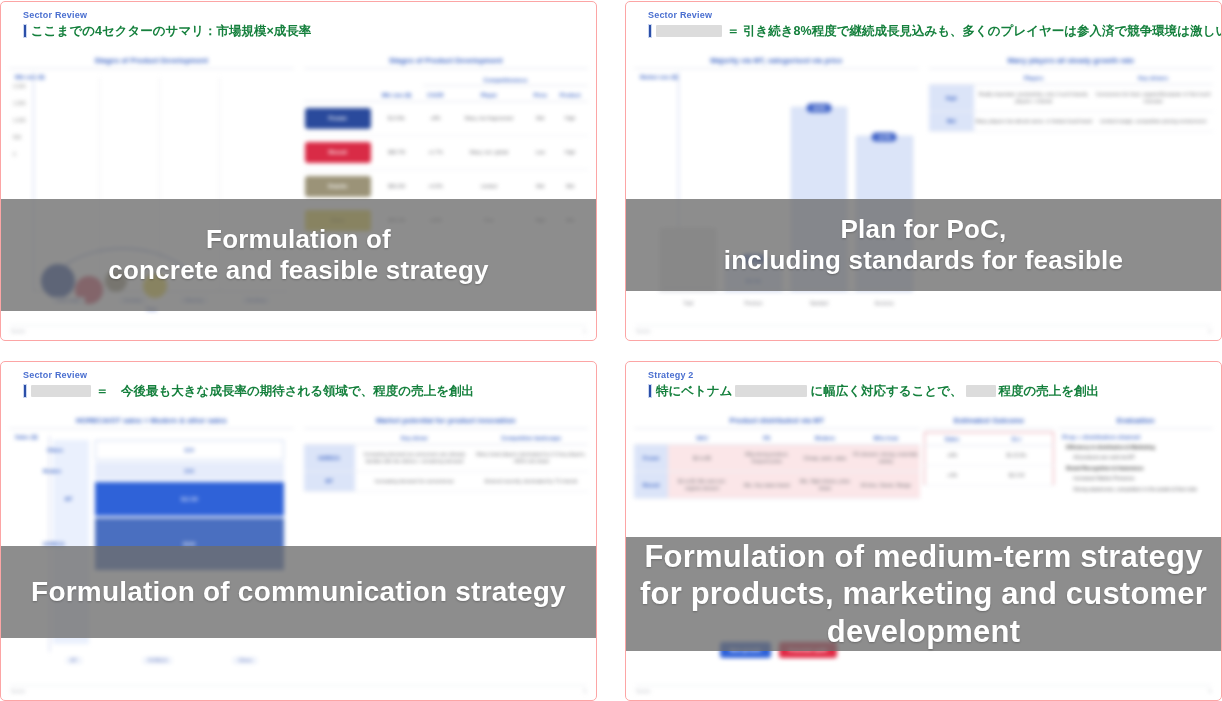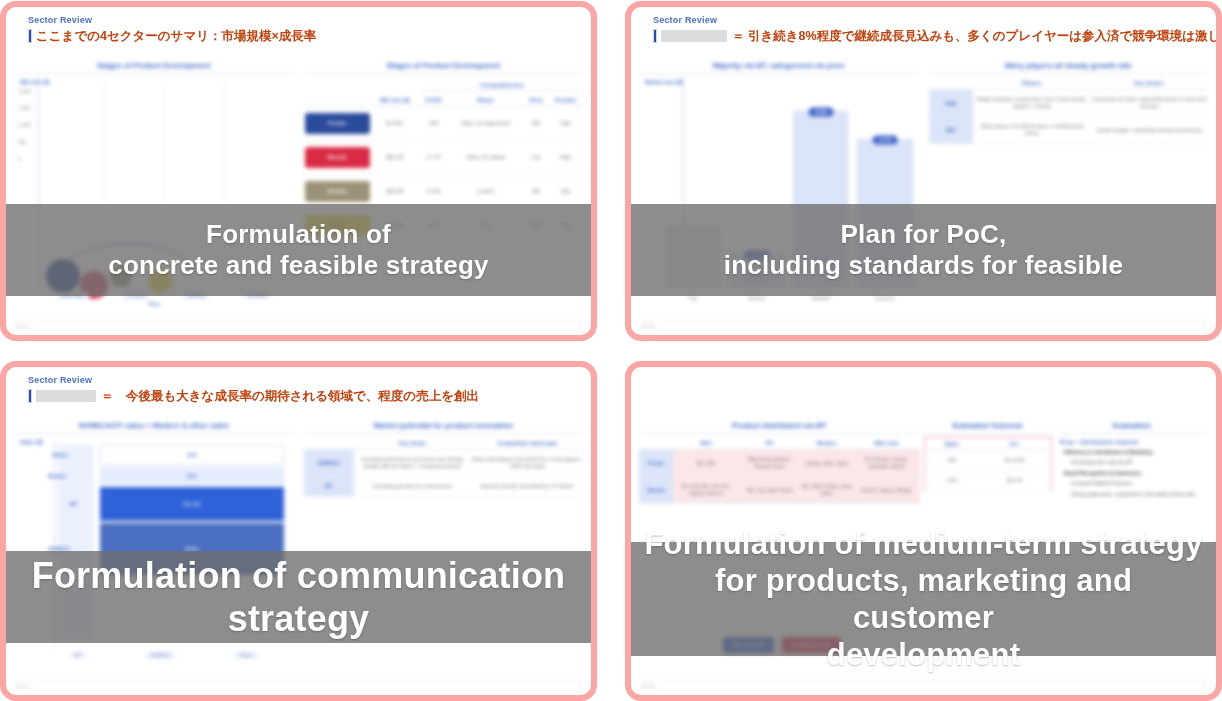--- a/index.html
+++ b/index.html
@@ -15,22 +15,22 @@
     display:grid;
     grid-template-columns:597px 597px;
     grid-template-rows:340px 340px;
     column-gap:28px;row-gap:20px;
     padding:1px 0 0 0;
     box-sizing:border-box;
   }
   .slide-card{
     position:relative;
     background:#fff;
-    border:6px solid #fca5a5;
-    border-radius:16px;
+    border:1px solid #fca5a5;
+    border-radius:5px;
     overflow:hidden;
     box-sizing:border-box;
   }
 
   
   .slide-header{
     position:absolute;left:0;top:0;right:0;
     padding:8px 0 0 22px;
     z-index:6;
   }
@@ -39,21 +39,21 @@
     font-weight:bold;
     color:#4a6fd0;
     letter-spacing:.2px;
     line-height:11px;
     margin-bottom:2px;
   }
   .headline{
     display:flex;align-items:center;
     font-size:12.5px;
     font-weight:bold;
-    color:#c2410c;
+    color:#15803d;
     line-height:16px;
     white-space:nowrap;
   }
   .headline .bar{
     display:inline-block;
     width:4px;height:14px;
     background:#2b4fa8;
     margin-right:4px;
     flex:0 0 auto;
   }
@@ -154,24 +154,24 @@
     color:#ffffff;
     font-weight:bold;
     text-align:center;
     line-height:1.2;
     letter-spacing:.2px;
     text-shadow:0 1px 2px rgba(0,0,0,.25);
     padding:0 10px;
     white-space:pre-line;
   }
   .cap-2 .caption-text{font-size:26px;}
-  .cap-1 .caption-text{font-size:36px;}
+  .cap-1 .caption-text{font-size:28px;}
   .cap-3 .caption-text{font-size:31px;}
 
-  .band-1{top:197px;height:92px;}
+  .band-1{top:197px;height:112px;}
   .band-2{top:197px;height:92px;}
   .band-3{top:184px;height:92px;}
   .band-4{top:175px;height:114px;}
 
   
   .pinkcell{background:#fbe6e8;}
   .redbox{border:1px solid #e8a0ab;}
   .btn-sm{display:inline-block;color:#fff;font-size:5.5px;font-weight:bold;padding:5px 10px;border-radius:3px;}
   .btn-sm.blue{background:#2f62d8;}
   .btn-sm.red{background:#e02a46;}
@@ -454,20 +454,31 @@
         <span>3</span>
       </div>
     </div>
 
     <div class="caption-band band-3 cap-1">
       <div class="caption-text">Formulation of communication strategy</div>
     </div>
   </div>
 
   <div class="slide-card">
+    <div class="slide-header">
+      <div class="eyebrow">Strategy 2</div>
+      <div class="headline">
+        <span class="bar"></span>
+        <span class="hl-txt">特にベトナム</span>
+        <span class="redact" style="width:72px;margin:0 3px;"></span>
+        <span class="hl-txt">に幅広く対応することで、</span>
+        <span class="redact" style="width:30px;margin:0 3px;"></span>
+        <span class="hl-txt">程度の売上を創出</span>
+      </div>
+    </div>
 
     <div class="slide-body">
       <div class="panes" style="gap:4px;">
         <div class="pane" style="flex:2.4">
           <div class="pane-title">Product distributed via MT</div>
           <table class="btable">
             <tbody>
                 <tr>
               <th style="width:12%"></th>
               <th>SKU</th>

